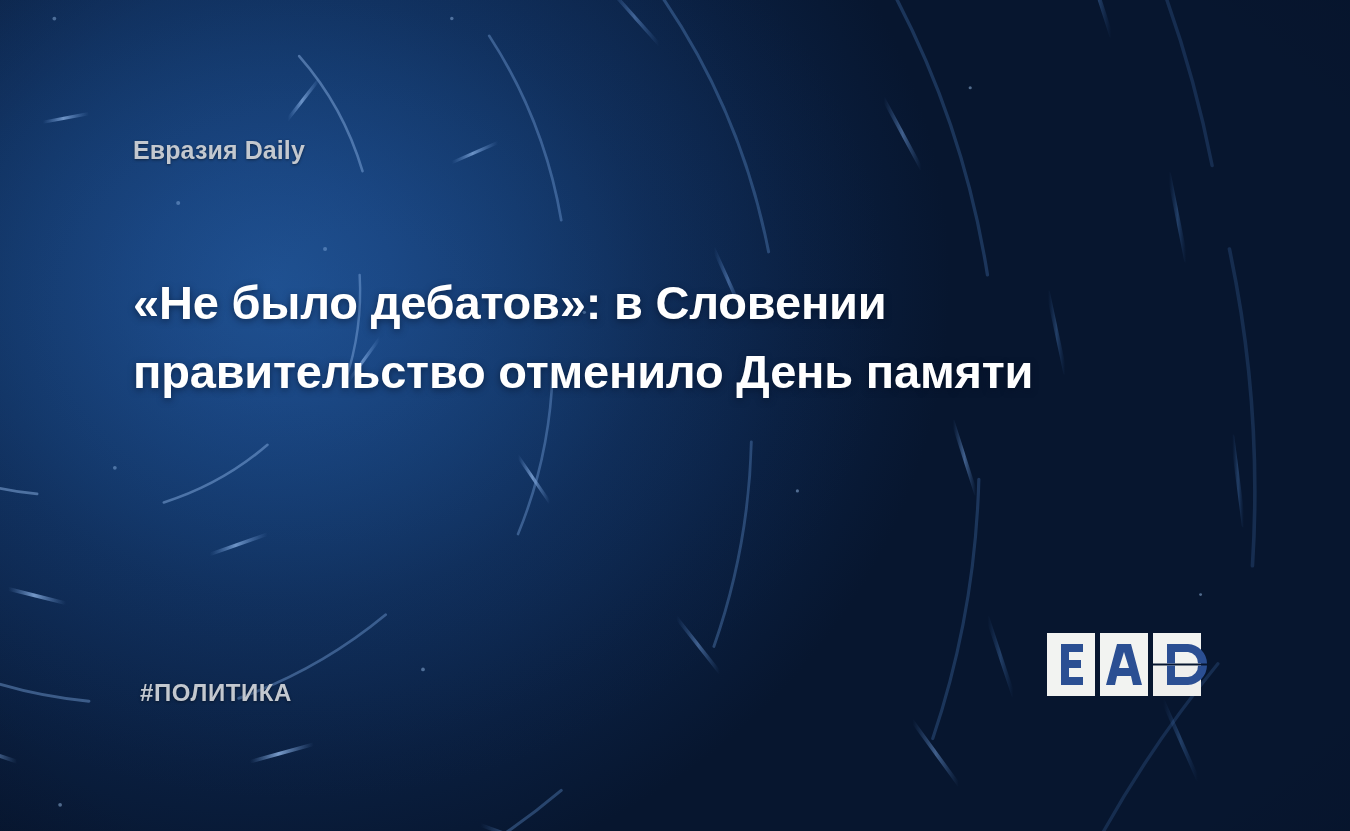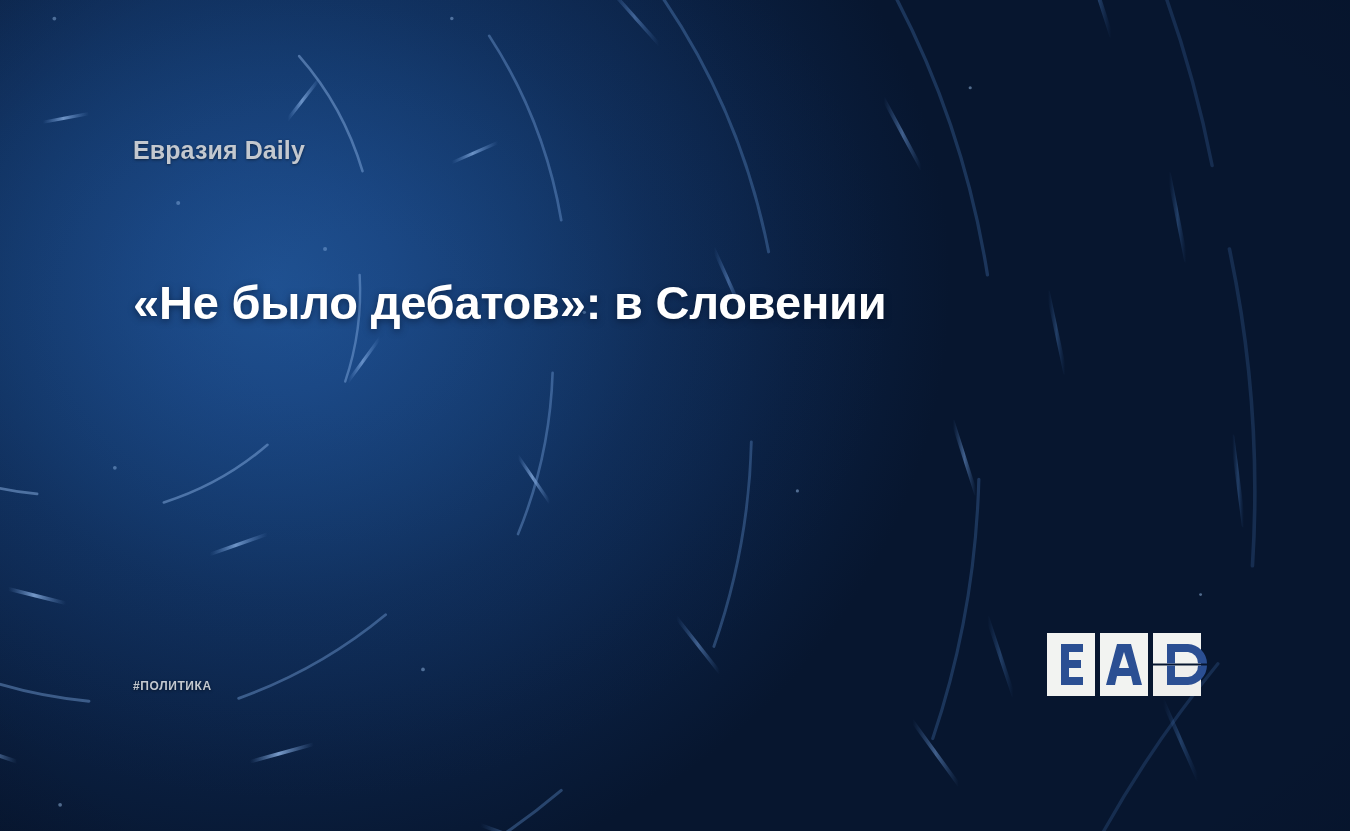--- a/index.html
+++ b/index.html
@@ -78,23 +78,23 @@
     font-weight: 700;
     line-height: 69px;
     letter-spacing: -0.2px;
     color: #ffffff;
     text-shadow: 0 2px 7px rgba(3,14,36,0.55);
   }
   .headline .line { display: block; white-space: nowrap; }
 
   .tag {
     position: absolute;
-    left: 133px;
+    left: 140px;
     top: 679px;
-    font-size: 12px;
+    font-size: 24px;
     font-weight: 700;
     letter-spacing: 0.6px;
     color: #c3c8cf;
     text-shadow: 0 1px 3px rgba(0,0,0,0.45);
     white-space: nowrap;
   }
 
   
   .logo {
     position: absolute;
@@ -261,20 +261,21 @@
   </div>
 
   <div class="vignette"></div>
 
   <div class="content">
 
     <div class="brand">Евразия Daily</div>
 
     <h1 class="headline">
       <span class="line">«Не было дебатов»: в Словении</span>
+      <span class="line">правительство отменило День памяти</span>
     </h1>
 
     <div class="tag">#ПОЛИТИКА</div>
 
     <div class="logo">
       <svg viewBox="0 0 175 63" aria-hidden="true">
 
         <rect x="0" y="0" width="48" height="63" fill="#f2f3f1"></rect>
         <path d="M 14 11 H 36 V 19 H 22 V 27 H 34 V 35 H 22 V 44 H 36 V 52 H 14 Z" fill="#2b4f93"></path>
 

